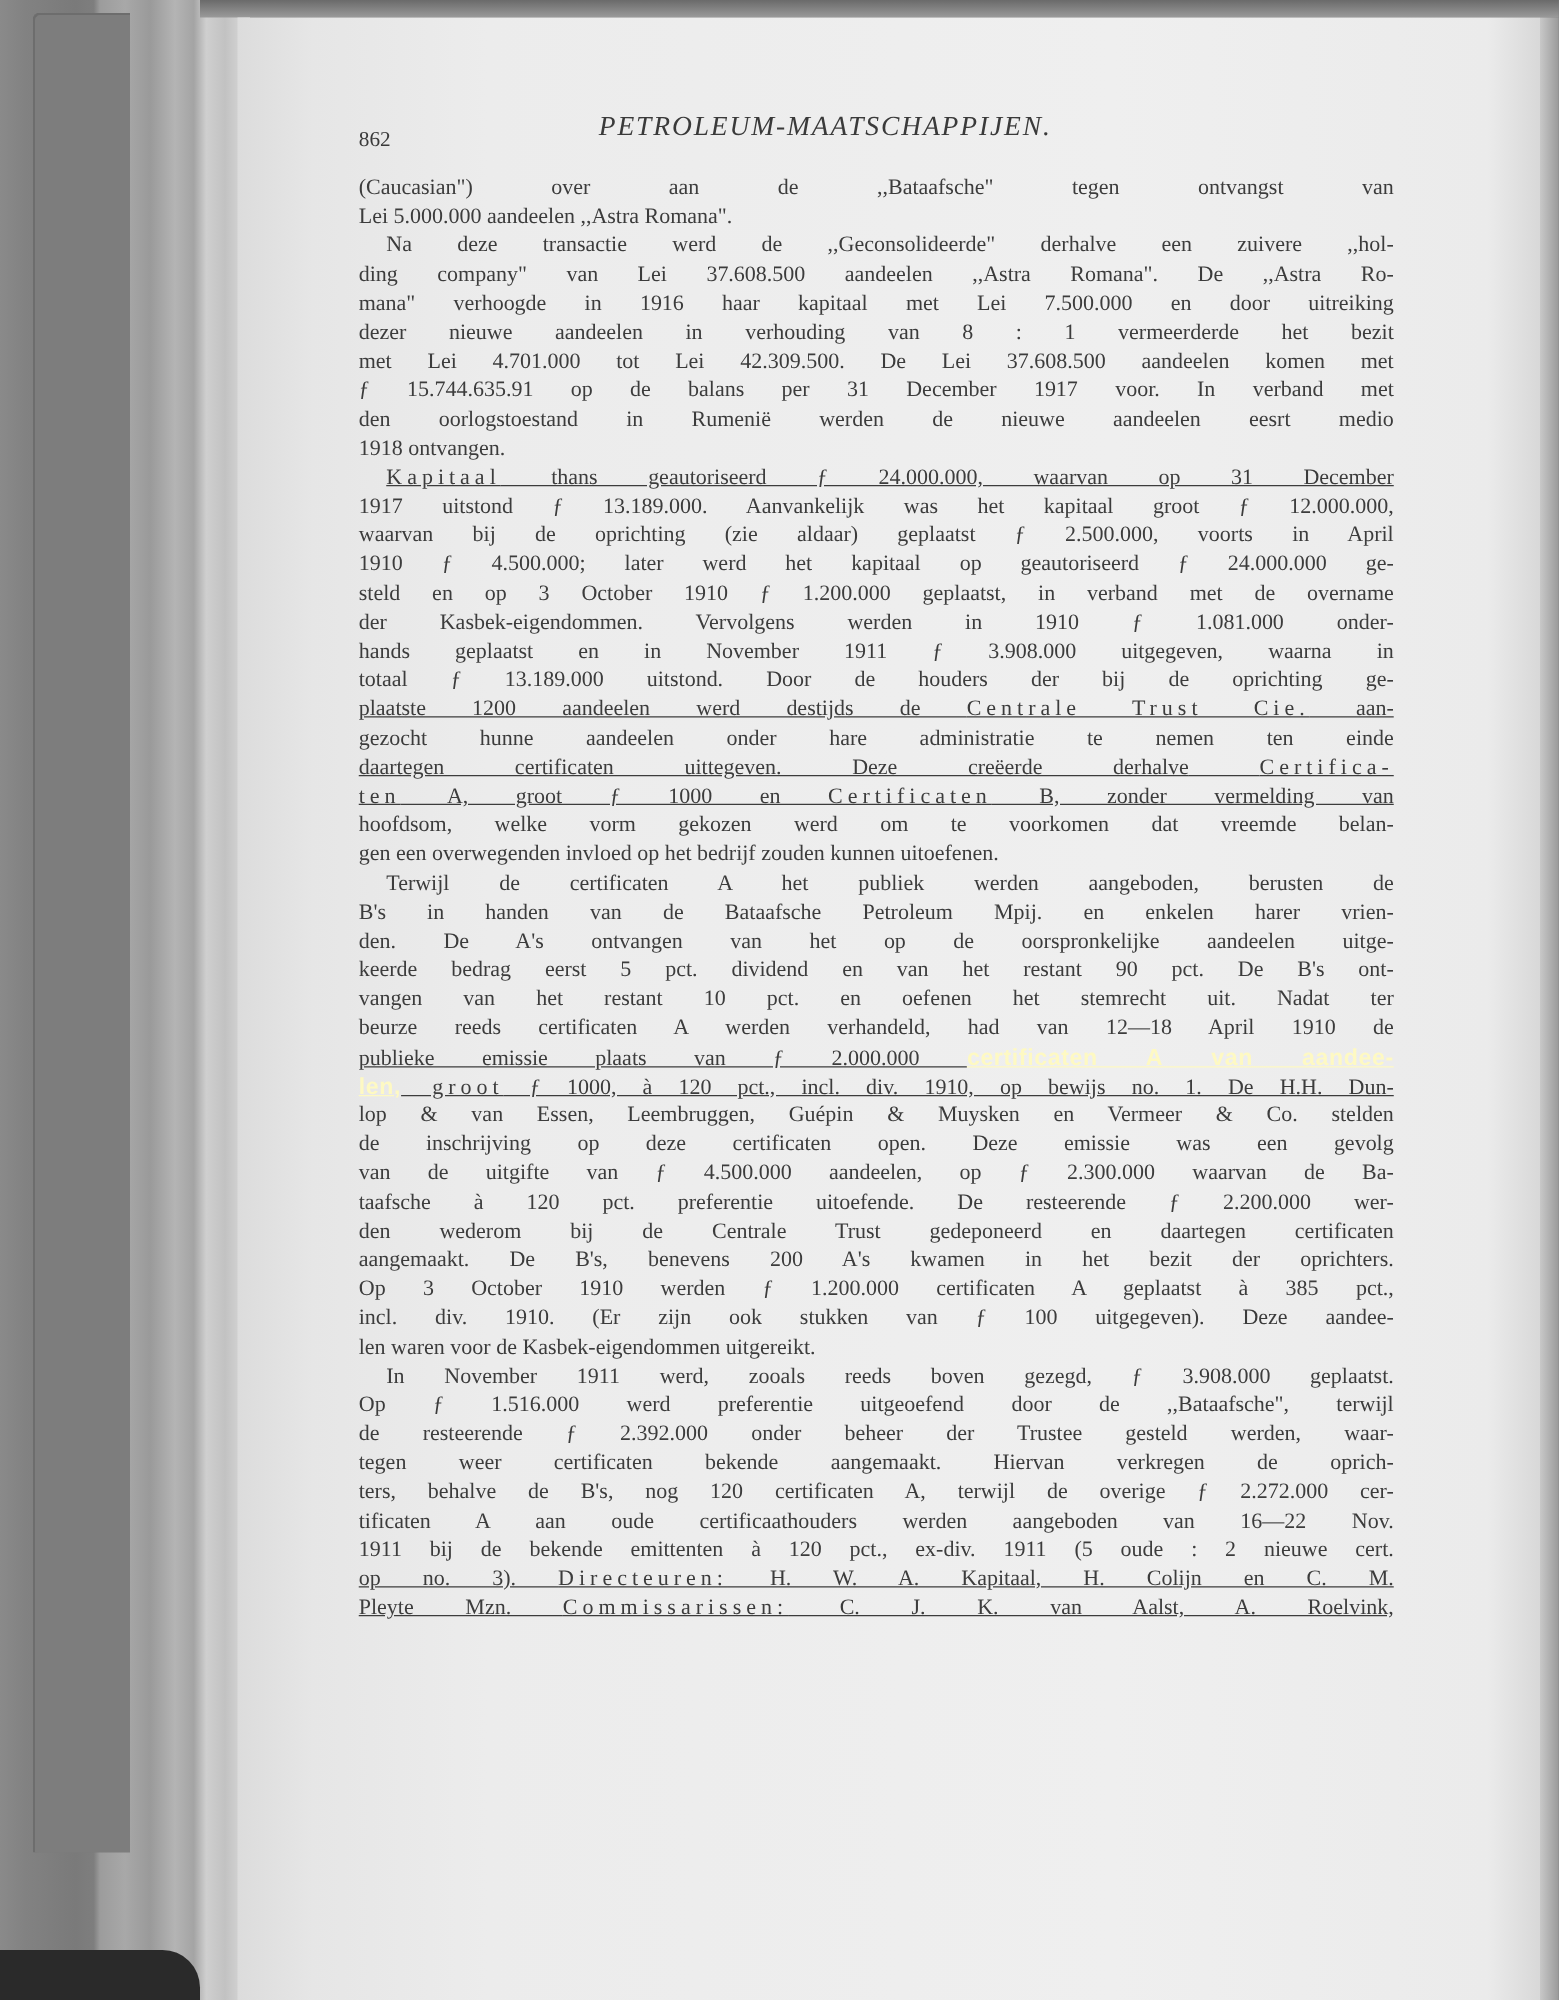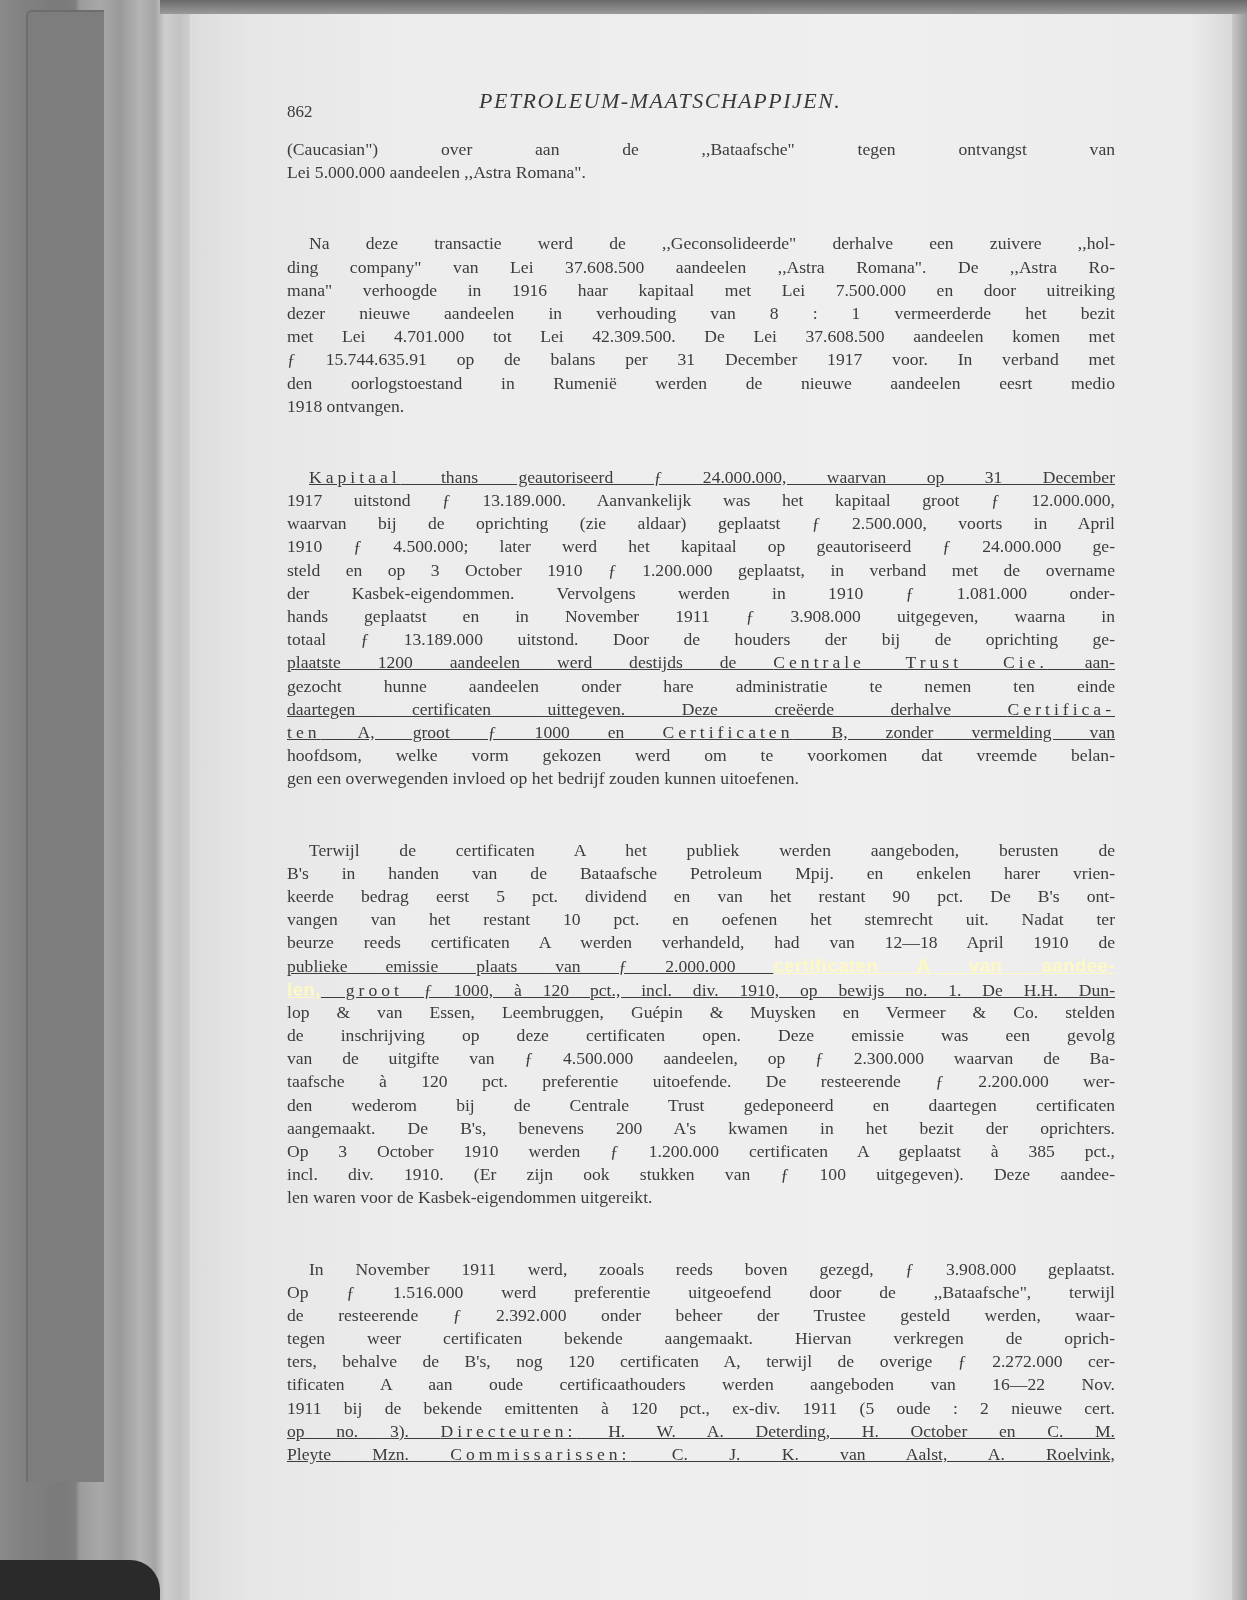--- a/index.html
+++ b/index.html
@@ -110,21 +110,20 @@
       text-align: justify;
       text-align-last: justify;
       height: 23.2px;
       overflow: visible;
     }
     .line.last {
       text-align-last: left;
     }
     .line.indent {
       padding-left: 22px;
-      margin-top: 48px;
     }
     .spaced {
       letter-spacing: 4px;
     }
     .bold-sans {
       font-family: "Liberation Sans", sans-serif;
       font-weight: bold;
       font-size: 18.5px;
       color: #fef9c3;
       letter-spacing: 0.5px;
@@ -170,20 +169,21 @@
   <span class="line">totaal ƒ 13.189.000 uitstond. Door de houders der bij de oprichting ge-</span>
   <span class="line"><span class="seg">plaatste 1200 aandeelen werd destijds de </span><span class="seg spaced">Centrale Trust Cie.</span><span class="seg"> aan-</span></span>
   <span class="line">gezocht hunne aandeelen onder hare administratie te nemen ten einde</span>
   <span class="line"><span class="seg">daartegen certificaten uittegeven. Deze creëerde derhalve</span><span class="seg"> </span><span class="seg spaced">Certifica-</span></span>
   <span class="line"><span class="seg spaced">ten</span><span class="seg"> A, groot ƒ 1000 en </span><span class="seg spaced">Certificaten</span><span class="seg"> B, zonder vermelding van</span></span>
   <span class="line">hoofdsom, welke vorm gekozen werd om te voorkomen dat vreemde belan-</span>
   <span class="line last">gen een overwegenden invloed op het bedrijf zouden kunnen uitoefenen.</span>
 
   <span class="line indent">Terwijl de certificaten A het publiek werden aangeboden, berusten de</span>
   <span class="line">B's in handen van de Bataafsche Petroleum Mpij. en enkelen harer vrien-</span>
+  <span class="line">den. De A's ontvangen van het op de oorspronkelijke aandeelen uitge-</span>
   <span class="line">keerde bedrag eerst 5 pct. dividend en van het restant 90 pct. De B's ont-</span>
   <span class="line">vangen van het restant 10 pct. en oefenen het stemrecht uit. Nadat ter</span>
   <span class="line">beurze reeds certificaten A werden verhandeld, had van 12—18 April 1910 de</span>
   <span class="line"><span class="seg">publieke emissie plaats van ƒ 2.000.000 </span><span class="seg bold-sans">certificaten A van aandee-</span></span>
   <span class="line"><span class="seg bold-sans">len,</span><span class="seg spaced"> groot</span><span class="seg"> ƒ 1000, à 120 pct., incl. div. 1910, op bewijs no. 1. De H.H. Dun-</span></span>
   <span class="line">lop &amp; van Essen, Leembruggen, Guépin &amp; Muysken en Vermeer &amp; Co. stelden</span>
   <span class="line">de inschrijving op deze certificaten open. Deze emissie was een gevolg</span>
   <span class="line">van de uitgifte van ƒ 4.500.000 aandeelen, op ƒ 2.300.000 waarvan de Ba-</span>
   <span class="line">taafsche à 120 pct. preferentie uitoefende. De resteerende ƒ 2.200.000 wer-</span>
   <span class="line">den wederom bij de Centrale Trust gedeponeerd en daartegen certificaten</span>
@@ -192,15 +192,15 @@
   <span class="line">incl. div. 1910. (Er zijn ook stukken van ƒ 100 uitgegeven). Deze aandee-</span>
   <span class="line last">len waren voor de Kasbek-eigendommen uitgereikt.</span>
 
   <span class="line indent">In November 1911 werd, zooals reeds boven gezegd, ƒ 3.908.000 geplaatst.</span>
   <span class="line">Op ƒ 1.516.000 werd preferentie uitgeoefend door de ,,Bataafsche", terwijl</span>
   <span class="line">de resteerende ƒ 2.392.000 onder beheer der Trustee gesteld werden, waar-</span>
   <span class="line">tegen weer certificaten bekende aangemaakt. Hiervan verkregen de oprich-</span>
   <span class="line">ters, behalve de B's, nog 120 certificaten A, terwijl de overige ƒ 2.272.000 cer-</span>
   <span class="line">tificaten A aan oude certificaathouders werden aangeboden van 16—22 Nov.</span>
   <span class="line">1911 bij de bekende emittenten à 120 pct., ex-div. 1911 (5 oude : 2 nieuwe cert.</span>
-  <span class="line"><span class="seg">op no. 3). </span><span class="seg spaced">Directeuren:</span><span class="seg"> H. W. A. Deterding, H. October en C. M.</span></span>
+  <span class="line"><span class="seg">op no. 3). </span><span class="seg spaced">Directeuren:</span><span class="seg"> H. W. A. Kapitaal, H. Colijn en C. M.</span></span>
   <span class="line"><span class="seg">Pleyte Mzn. </span><span class="seg spaced">Commissarissen:</span><span class="seg"> C. J. K. van Aalst, A. Roelvink,</span></span>
 </div>
 
 </body></html>

